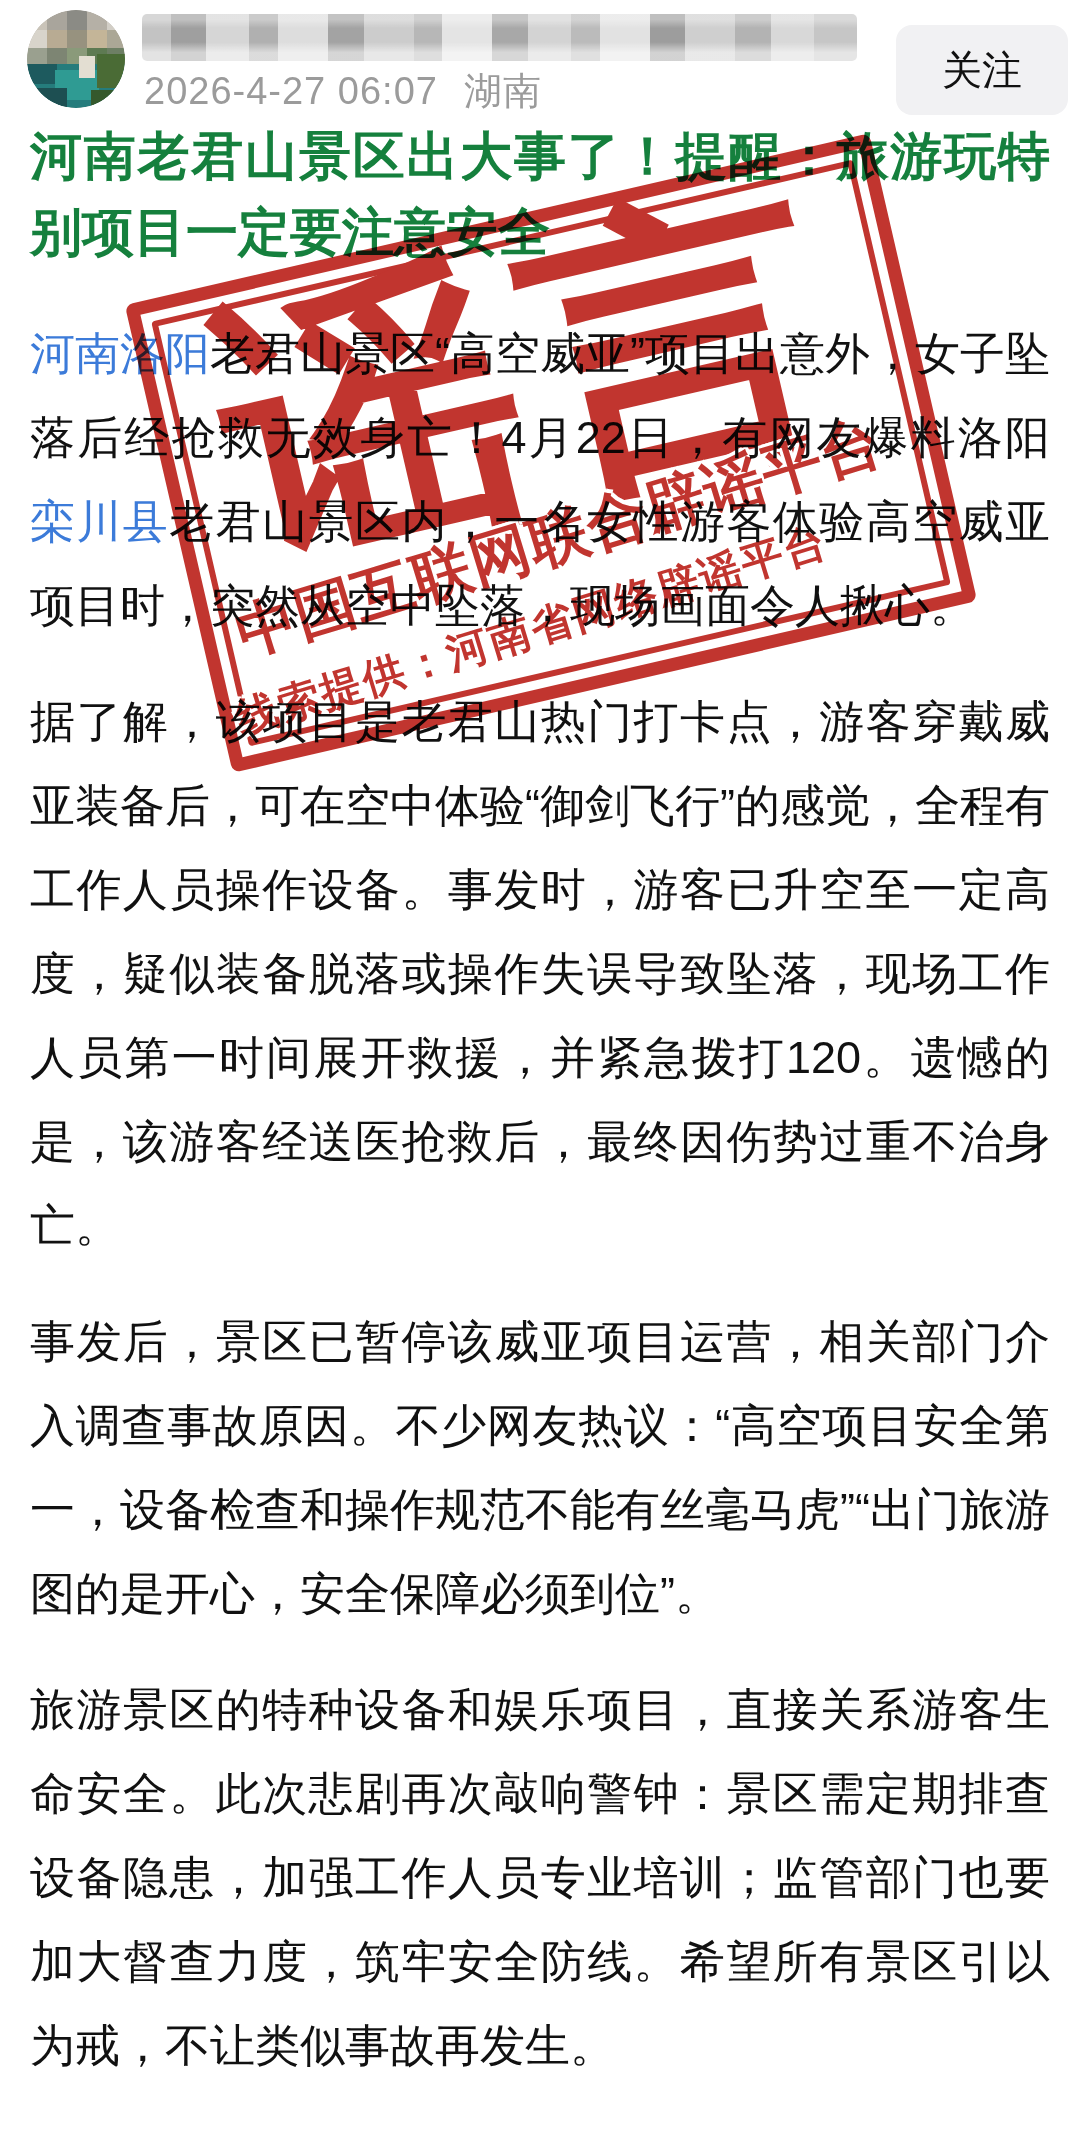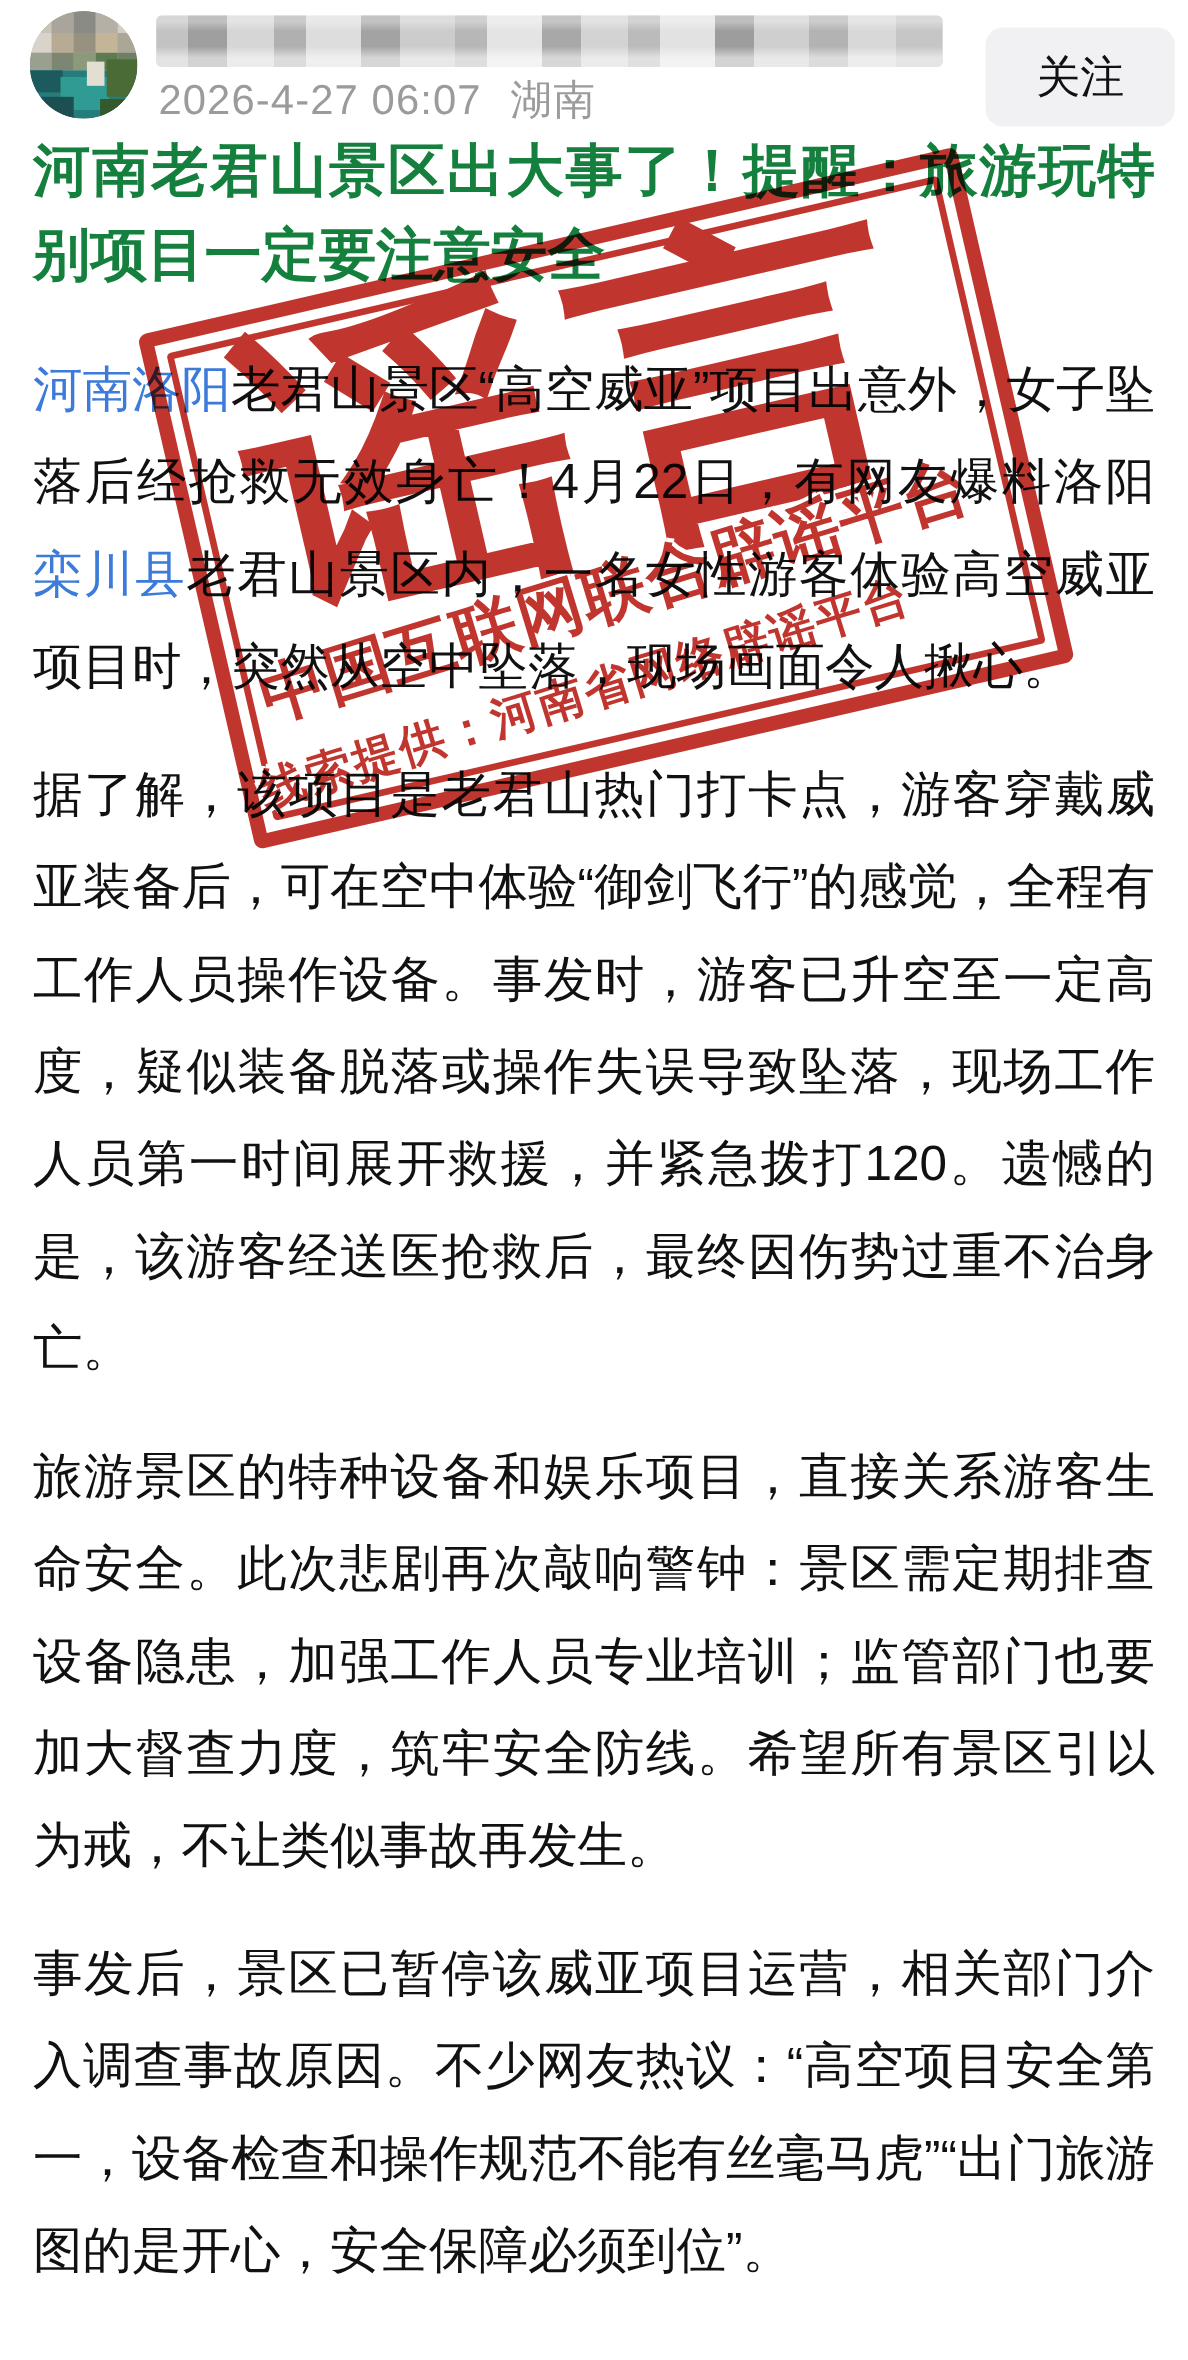--- a/index.html
+++ b/index.html
@@ -100,22 +100,22 @@
       <span>2026-4-27 06:07</span><span class="loc">湖南</span>
     </div>
     <button class="follow-btn">关注</button>
   </div>
 
   <div class="content">
     <h1 class="title">河南老君山景区出大事了！提醒：旅游玩特别项目一定要注意安全</h1>
     <div class="body-text-wrap">
         <p class="para"><span class="link">河南洛阳</span><span>老君山景区“高空威亚”项目出意外，女子坠落后经抢救无效身亡！4月22日，有网友爆料洛阳</span><span class="link">栾川县</span><span>老君山景区内，一名女性游客体验高空威亚项目时，突然从空中坠落，现场画面令人揪心。</span></p>
         <p class="para"><span>据了解，该项目是老君山热门打卡点，游客穿戴威亚装备后，可在空中体验“御剑飞行”的感觉，全程有工作人员操作设备。事发时，游客已升空至一定高度，疑似装备脱落或操作失误导致坠落，现场工作人员第一时间展开救援，并紧急拨打120。遗憾的是，该游客经送医抢救后，最终因伤势过重不治身亡。</span></p>
+        <p class="para"><span>事发后，景区已暂停该威亚项目运营，相关部门介入调查事故原因。不少网友热议：“高空项目安全第一，设备检查和操作规范不能有丝毫马虎”“出门旅游图的是开心，安全保障必须到位”。</span></p>
         <p class="para"><span>旅游景区的特种设备和娱乐项目，直接关系游客生命安全。此次悲剧再次敲响警钟：景区需定期排查设备隐患，加强工作人员专业培训；监管部门也要加大督查力度，筑牢安全防线。希望所有景区引以为戒，不让类似事故再发生。</span></p>
-        <p class="para"><span>事发后，景区已暂停该威亚项目运营，相关部门介入调查事故原因。不少网友热议：“高空项目安全第一，设备检查和操作规范不能有丝毫马虎”“出门旅游图的是开心，安全保障必须到位”。</span></p>
       </div>
   </div>
 
   <div class="stamp">
     <div class="stamp-border-outer"></div>
     <div class="stamp-border-inner"></div>
     <div class="stamp-label">谣言</div>
     <div class="stamp-sub1">中国互联网联合辟谣平台</div>
     <div class="stamp-sub2">线索提供：河南省网络辟谣平台</div>
   </div>

